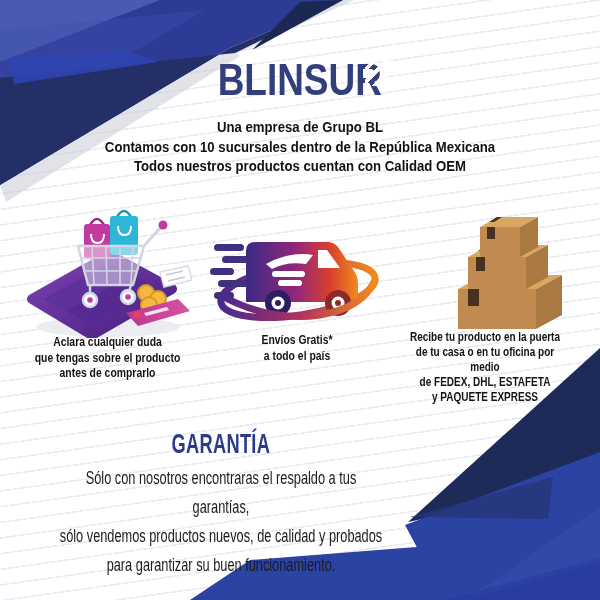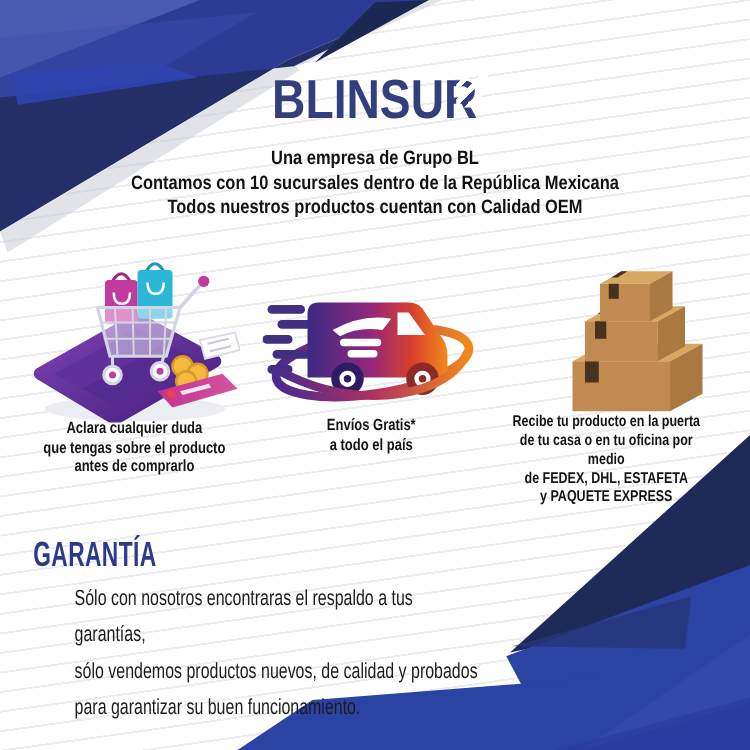--- a/index.html
+++ b/index.html
@@ -37,21 +37,21 @@
   }
   .cap1{left:10px;top:334px;width:195px;font-size:13px;line-height:15.5px;transform:scaleX(.8);}
   .cap2{left:222px;top:332px;width:150px;font-size:13px;line-height:15.5px;transform:scaleX(.8);}
   .cap3{left:386px;top:330px;width:198px;font-size:12.5px;line-height:15px;transform:scaleX(.8);}
 
   .illus{position:absolute;}
   .ill-shop{left:20px;top:196px;}
   .ill-truck{left:210px;top:210px;}
   .ill-boxes{left:440px;top:211px;}
 
-  .guarantee{position:absolute;left:0;top:428px;width:442px;text-align:left;}
+  .guarantee{position:absolute;left:0;top:428px;width:442px;text-align:center;}
   .g-title{
     display:inline-block;font-size:28px;font-weight:700;color:#2c3a8a;letter-spacing:.5px;
     transform:scaleX(.65);transform-origin:50% 50%;line-height:32px;
   }
   .g-body{
     margin-top:4px;font-size:17.5px;line-height:29px;color:#1b1b1b;font-weight:400;
     transform:scaleX(.73);transform-origin:50% 0;
   }
 </style>
 </head>

